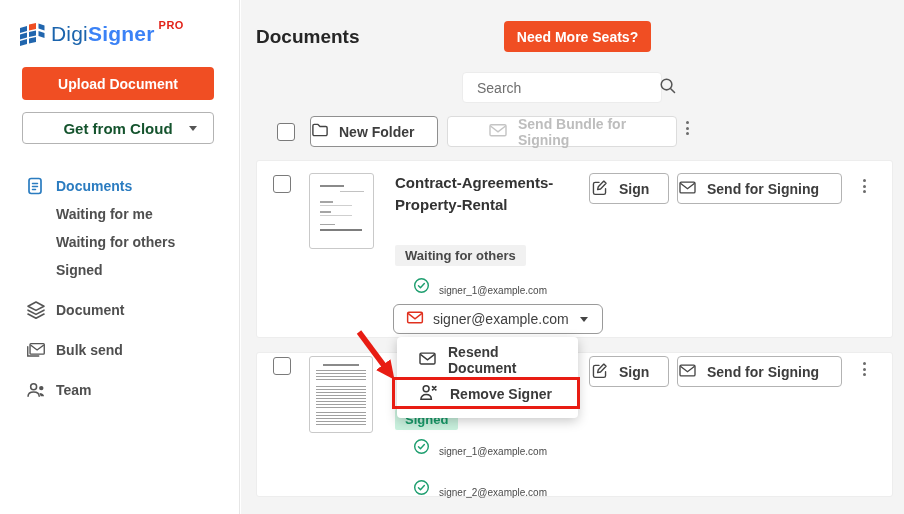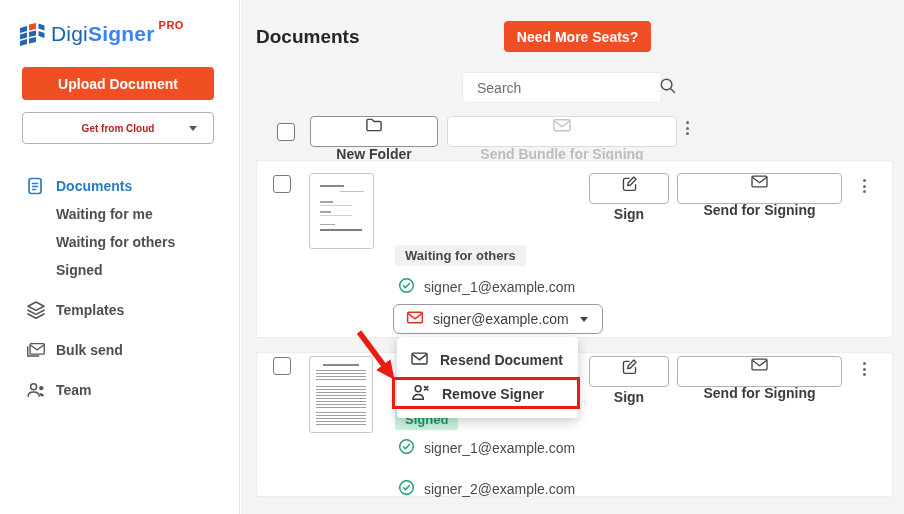--- a/index.html
+++ b/index.html
@@ -9,21 +9,21 @@
   
   .sidebar { position:absolute; left:0; top:0; width:240px; height:514px; background:#fff; border-right:1px solid #e6e6e6; }
   .logo { position:absolute; left:18px; top:20px; display:flex; align-items:flex-start; }
   .logo-text { font-size:21px; letter-spacing:.2px; margin-left:5px; margin-top:2px; }
   .logo-bold { color:#1b64ad; font-weight:400; }
   .logo-light { color:#3b82f6; font-weight:700; }
   .logo-pro { color:#e2231a; font-weight:700; font-size:11px; margin-left:4px; position:relative; top:-1px; letter-spacing:.5px; }
 
   .btn { display:flex; align-items:center; justify-content:center; border-radius:4px; cursor:pointer; font-family:"Liberation Sans",sans-serif; }
   .upload-btn { position:absolute; left:22px; top:67px; width:192px; height:33px; background:#f04e23; color:#fff; font-size:14px; font-weight:700; border:none; }
-  .cloud-btn { position:absolute; left:22px; top:112px; width:192px; height:32px; background:#fff; border:1px solid #b3b3b3; color:#b91c1c; font-size:10px; font-weight:600; }
+  .cloud-btn { position:absolute; left:22px; top:112px; width:192px; height:32px; background:#fff; border:1px solid #b3b3b3; color:#14532d; font-size:15px; font-weight:600; }
   .cloud-btn .caret { position:absolute; right:16px; }
 
   .caret { width:0; height:0; border-left:4.5px solid transparent; border-right:4.5px solid transparent; border-top:5.5px solid #555; display:inline-block; }
 
   .nav-item { position:absolute; left:0; width:240px; height:24px; display:flex; align-items:center; cursor:pointer; font-size:14px; font-weight:600; color:#4f4f4f; }
   .nav-item .nav-ico { position:absolute; left:25px; top:50%; transform:translateY(-50%); display:flex; }
   .nav-item .nav-label { position:absolute; left:56px; }
   .nav-item.active .nav-label { color:#2b7cc0; }
 
   
@@ -36,23 +36,23 @@
 
   .time-select { position:absolute; left:256px; top:72px; width:194px; height:31px; background:#fff; border:1px solid #e3e3e3; border-radius:4px; display:flex; align-items:center; padding:0 14px; cursor:pointer; }
   .time-select .ts-label { font-size:14px; font-weight:600; color:#333; }
   .time-select .caret { margin-left:auto; }
   .search-box { position:absolute; left:462px; top:72px; width:200px; height:31px; background:#fff; border:1px solid #ececec; border-radius:4px; display:flex; align-items:center; padding:0 10px 0 14px; }
   .search-box input { border:none; outline:none; flex:1; font-size:14px; color:#444; background:transparent; font-family:"Liberation Sans",sans-serif; }
   .search-box input::placeholder { color:#6f6f6f; }
 
   .checkbox { position:absolute; width:18px; height:18px; background:#fff; border:1.6px solid #7a7a7a; border-radius:3px; cursor:pointer; }
 
-  .outline-btn { position:absolute; display:flex; align-items:center; justify-content:flex-start; gap:10px; background:#fff; border:1px solid #8f8f8f; border-radius:4px; font-size:14px; font-weight:600; color:#3d3d3d; cursor:pointer;flex-direction:column; }
+  .outline-btn { position:absolute; display:flex; align-items:center; justify-content:flex-start; gap:10px; background:#fff; border:1px solid #8f8f8f; border-radius:4px; font-size:14px; font-weight:600; color:#3d3d3d; cursor:pointer; }
   .outline-btn.light { border-color:#b3b3b3; }
-  .outline-btn.disabled { border-color:#dcdcdc; color:#bdbdbd; cursor:default; }
+  .outline-btn.disabled { border-color:#dcdcdc; color:#bdbdbd; cursor:default;padding-left:40px; }
 
   .kebab { position:absolute; width:14px; display:flex; flex-direction:column; align-items:center; gap:2.5px; cursor:pointer; }
   .kebab i { width:3px; height:3px; border-radius:50%; background:#6b6b6b; }
 
   .card { position:absolute; left:256px; width:637px; background:#fff; border:1px solid #ededed; border-radius:3px; }
   .card1 { top:160px; height:178px; }
   .card2 { top:352px; height:145px; }
 
   .thumb { position:absolute; background:#fff; border:1px solid #c9c9c9; border-radius:3px; }
   .t1 { left:309px; top:173px; width:65px; height:76px; }
@@ -60,27 +60,27 @@
   .t2 { left:309px; top:356px; width:64px; height:77px; padding:7px 5px; }
   .t2 .t2-head { height:2px; background:#8a8a8a; margin:0 8px 4px 8px; }
   .t2 .t2-para { background:repeating-linear-gradient(#a0a0a0 0 1px, transparent 1px 3px); margin:0 1px 4px 1px; }
 
   .doc-title { position:absolute; left:395px; top:172px; width:215px; font-size:15px; font-weight:700; color:#333; line-height:22px; }
   .doc-date { position:absolute; left:395px; top:221px; font-size:14px; color:#565656; }
   .badge { position:absolute; left:395px; height:21px; display:inline-flex; align-items:center; padding:0 10px; font-size:13px; font-weight:600; border-radius:2px; }
   .badge.gray { top:245px; background:#f1f1f1; color:#484848; }
   .badge.green { top:409px; background:#c9f1de; color:#169a68; z-index:1; }
 
-  .signer-row { position:absolute; left:398px; display:flex; align-items:center; gap:9px; font-size:14px; color:#4a4a4a; }
+  .signer-row { position:absolute; left:413px; display:flex; align-items:flex-end; gap:9px; font-size:10px; color:#4a4a4a; }
 
   .signer-dd { position:absolute; left:393px; top:304px; width:210px; height:30px; background:#fff; border:1px solid #9a9a9a; border-radius:6px; display:flex; align-items:center; gap:9px; padding:0 12px; font-size:14px; color:#3f3f3f; cursor:pointer; }
   .signer-dd .caret { margin-left:2px; border-top-color:#444; }
 
   
-  .menu { position:absolute; left:397px; top:337px; width:181px; height:81px; background:#fff; border-radius:4px; box-shadow:0 3px 12px rgba(0,0,0,.22); z-index:5; padding:6px 0; }
+  .menu { position:absolute; left:397px; top:337px; width:181px; height:81px; background:#fff; border-radius:4px; box-shadow:0 3px 12px rgba(0,0,0,.22); z-index:5; padding:6px 8px; }
   .menu-item { height:34px; display:flex; align-items:center; gap:11px; padding-left:13px; font-size:14px; font-weight:600; color:#3a3a3a; cursor:pointer; }
 
   .annot-rect { position:absolute; left:392px; top:377px; width:188px; height:32px; border:3px solid #e81c13; z-index:6; pointer-events:none; }
   .annot-arrow { position:absolute; left:0; top:0; width:904px; height:514px; z-index:7; pointer-events:none; }
 </style>
 </head>
 <body>
 
 <div class="stage">
 
@@ -128,21 +128,21 @@
       <span class="nav-label">Signed</span>
     </div>
     <div class="nav-item" style="top:298px;">
       <span class="nav-ico">
         <svg width="22" height="22" viewBox="0 0 22 22" fill="none" stroke="#555" stroke-width="1.6" stroke-linejoin="round" stroke-linecap="round">
           <path d="M11 3l8 4.2-8 4.2-8-4.2z"></path>
             <path d="M3 11.2l8 4.2 8-4.2"></path>
             <path d="M3 15l8 4.2 8-4.2"></path>
         </svg>
       </span>
-      <span class="nav-label">Templates</span>
+      <span class="nav-label">Document</span>
     </div>
     <div class="nav-item" style="top:378px;">
       <span class="nav-ico">
         <svg width="23" height="20" viewBox="0 0 24 20">
           <circle cx="9" cy="6.6" r="3.1" fill="none" stroke="#555" stroke-width="1.6"></circle>
           <path d="M3.2 16.6c0-3 2.6-4.6 5.8-4.6s5.8 1.6 5.8 4.6" fill="none" stroke="#555" stroke-width="1.6" stroke-linecap="round"></path>
           <circle cx="17" cy="8" r="2.3" fill="#555"></circle>
           <path d="M15 13.2c3 .2 4.8 1.6 4.8 3.4h-3.4z" fill="#555"></path>
         </svg>
       </span>
@@ -206,20 +206,21 @@
   <div class="thumb t1">
     <i style="left:10px; top:11px; width:24px; background:#8a8a8a;"></i>
     <i style="left:30px; top:17px; width:24px; height:1px; background:#c2c2c2;"></i>
     <i style="left:10px; top:27px; width:13px; background:#a5a5a5;"></i>
     <i style="left:10px; top:31px; width:32px; height:1px; background:#cfcfcf;"></i>
     <i style="left:10px; top:37px; width:11px; background:#a5a5a5;"></i>
     <i style="left:10px; top:41px; width:32px; height:1px; background:#cfcfcf;"></i>
     <i style="left:10px; top:50px; width:15px; height:1px; background:#a5a5a5;"></i>
     <i style="left:10px; top:55px; width:42px; background:#7d7d7d;"></i>
   </div>
+  <div class="doc-title">Contract-Agreements-Property-Rental</div>
   <div class="badge gray">Waiting for others</div>
   <div class="signer-row" style="top:277px;">
     <span>
       <svg width="17" height="17" viewBox="0 0 18 18" fill="none" stroke="#1e9e6f" stroke-width="1.5">
         <circle cx="9" cy="9" r="7.2"></circle>
           <path d="M5.8 9.3l2.1 2.1 4.1-4.6" stroke-linecap="round" stroke-linejoin="round"></path>
       </svg>
     </span>
     <span>signer_1@example.com</span>
   </div>

